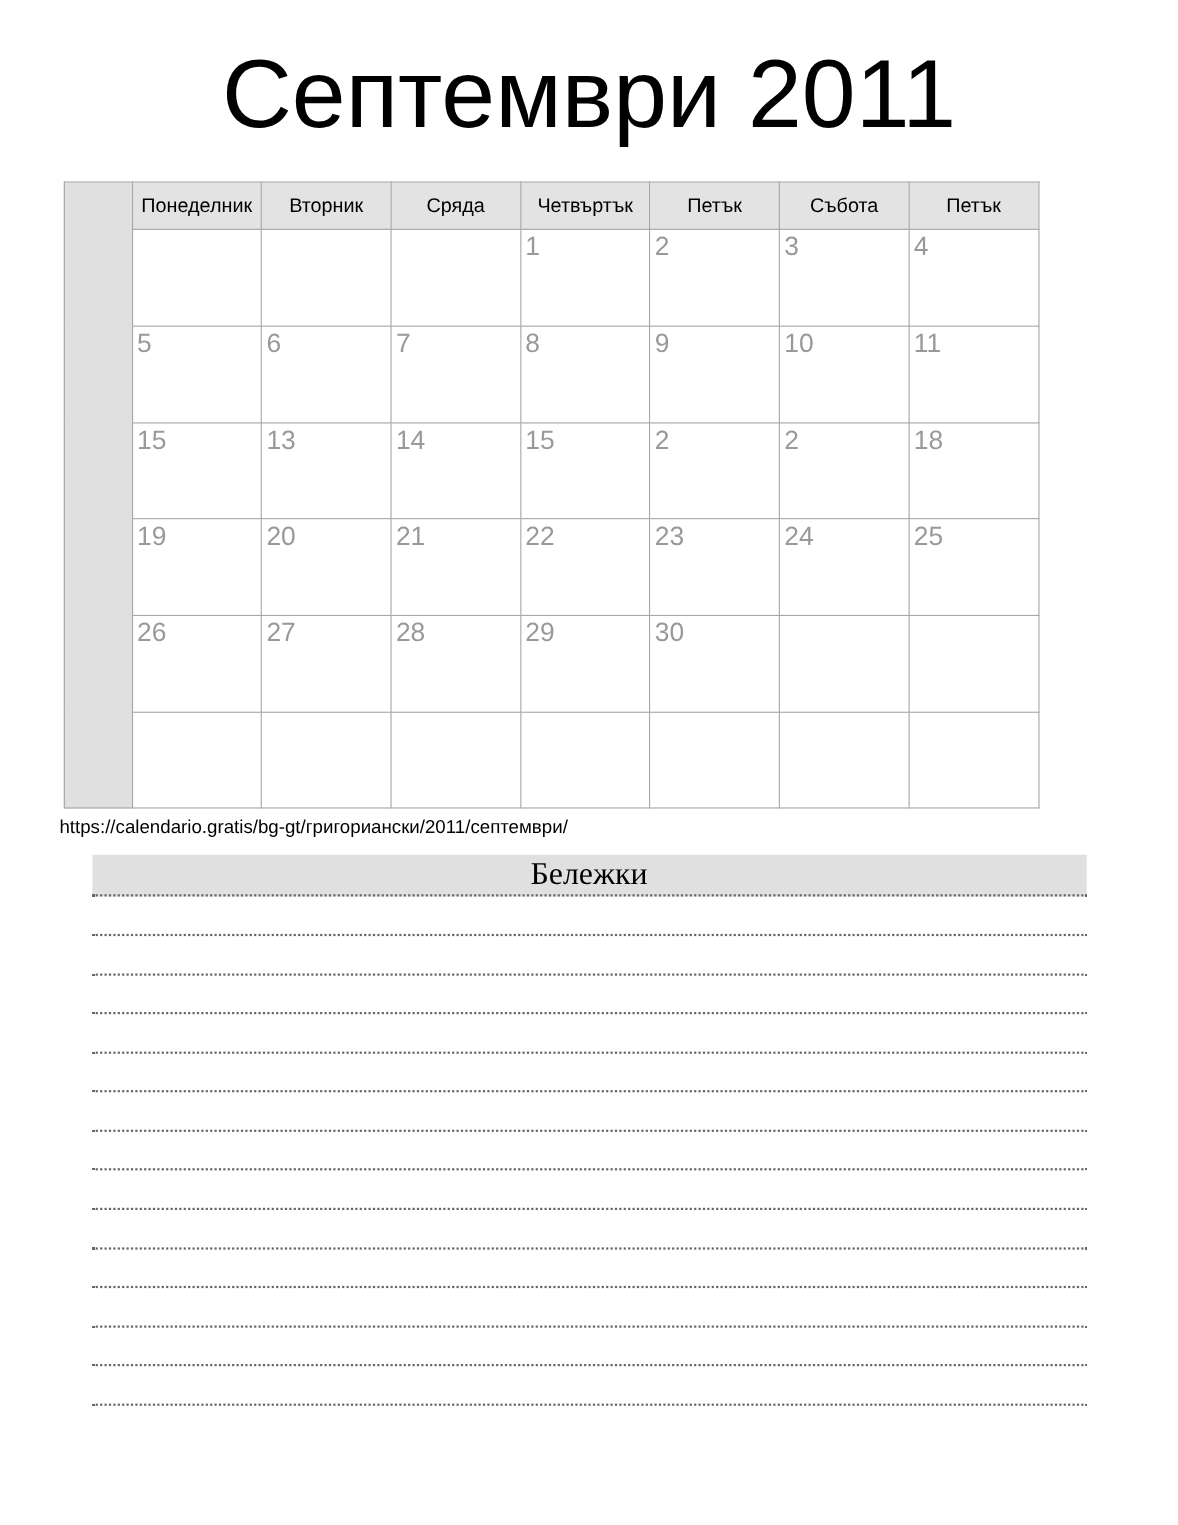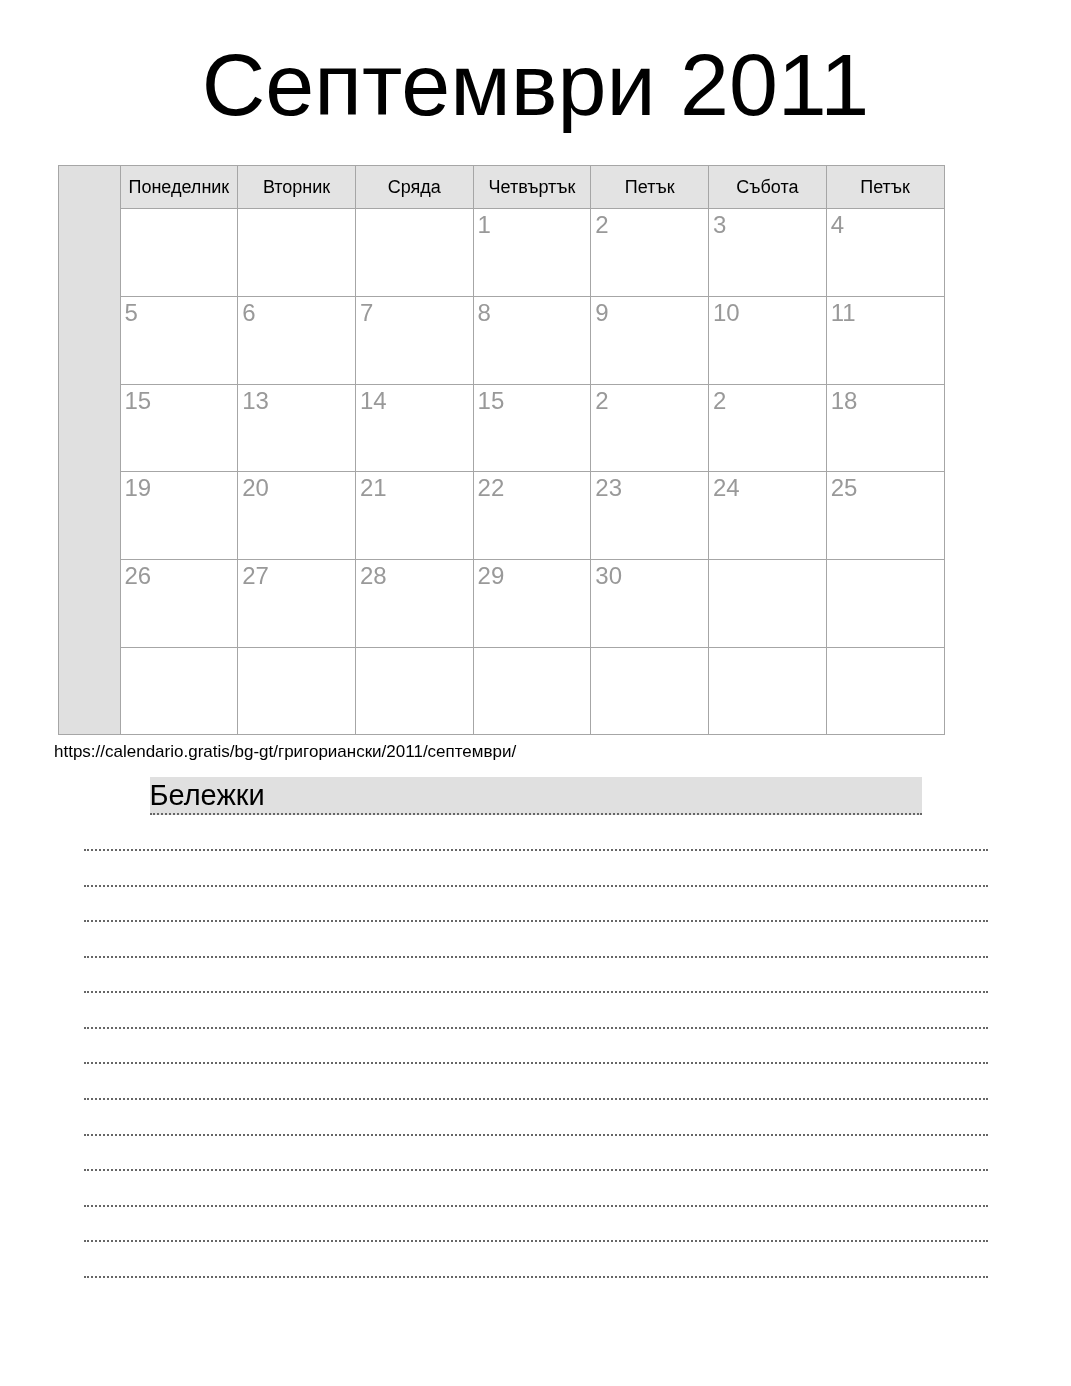--- a/index.html
+++ b/index.html
@@ -52,26 +52,27 @@
     line-height: 1.05;
     color: var(--date-text);
   }
   .source-url {
     margin: 7px 0 0 54px;
     font-size: 17px;
     line-height: 20px;
     color: #000;
   }
   .notes-bar {
-    width: 772px;
+    width: 904px;
     margin: 15px auto 0;
     height: 36px;
     background: var(--notes-bg);
     border-bottom: 2px dotted var(--line);
-    text-align: left;
+    text-align: center;
+    font-family: Liberation Serif, serif;
   }
   .notes-title { font-size: 29px; line-height: 37px; color: #000; }
   .note-lines { width: 904px; margin: 0 auto; }
   .note-line {
     height: 35.6px;
     border-bottom: 2px dotted var(--line);
     box-sizing: border-box;
   }
 </style>
 </head>

